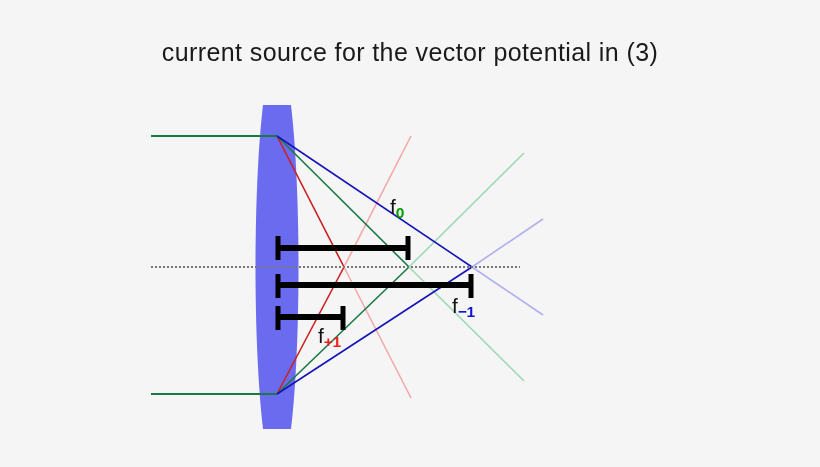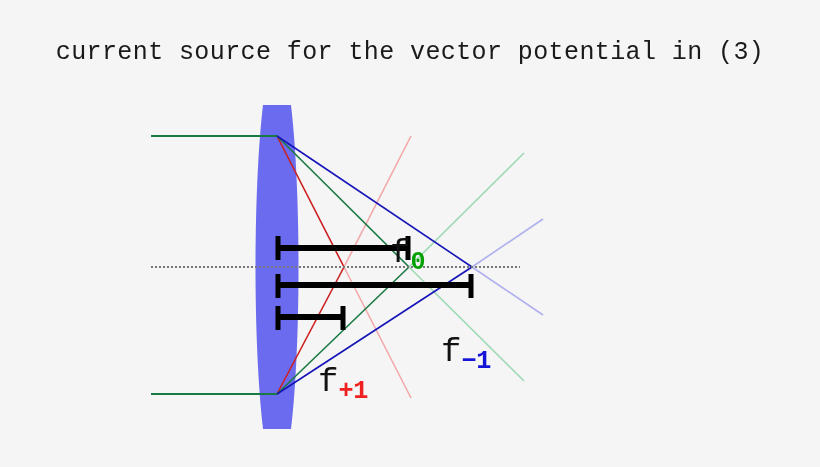--- a/index.html
+++ b/index.html
@@ -19,39 +19,38 @@
     width: 820px;
     height: 467px;
     background: #f5f5f5;
   }
   #caption {
     position: absolute;
     left: 0;
     top: 38px;
     width: 820px;
     text-align: center;
-    font-family: Liberation Mono, monospace;
+    font-family: Liberation Sans, sans-serif;
     font-size: 25px;
     color: #1a1a1a;
     letter-spacing: 0.4px;
     white-space: nowrap;
   }
   #figure {
     position: absolute;
     left: 0;
     top: 0;
   }
   .lbl {
     position: absolute;
-    font-family: Liberation Mono, monospace;
-    font-size: 34px;
+    font-family: Liberation Sans, sans-serif;
+    font-size: 21px;
     color: #111111;
     white-space: nowrap;
     line-height: 1;
-    margin-top: 40px;
   }
   .lbl sub {
     font-size: 0.74em;
     vertical-align: -0.28em;
     font-weight: 700;
     letter-spacing: -0.3px;
   }
   .sub-green { color: #00a000; }
   .sub-blue  { color: #1414d8; }
   .sub-red   { color: #ef2020; }
@@ -104,21 +103,21 @@
       <line x1="278" y1="306" x2="278" y2="330" stroke="#000000" stroke-width="5"></line>
       <line x1="343" y1="306" x2="343" y2="330" stroke="#000000" stroke-width="5"></line>
     </g>
 
   </svg>
 
   <div class="lbl" style="left:390px; top:196px;">
     <span>f</span><sub class="sub-green">0</sub>
   </div>
 
-  <div class="lbl" style="left:441px; top:295px;">
+  <div class="lbl" style="left:452px; top:295px;">
     <span>f</span><sub class="sub-blue">−1</sub>
   </div>
 
   <div class="lbl" style="left:318px; top:325px;">
     <span>f</span><sub class="sub-red">+1</sub>
   </div>
 
 </div>
 
 </body></html>

